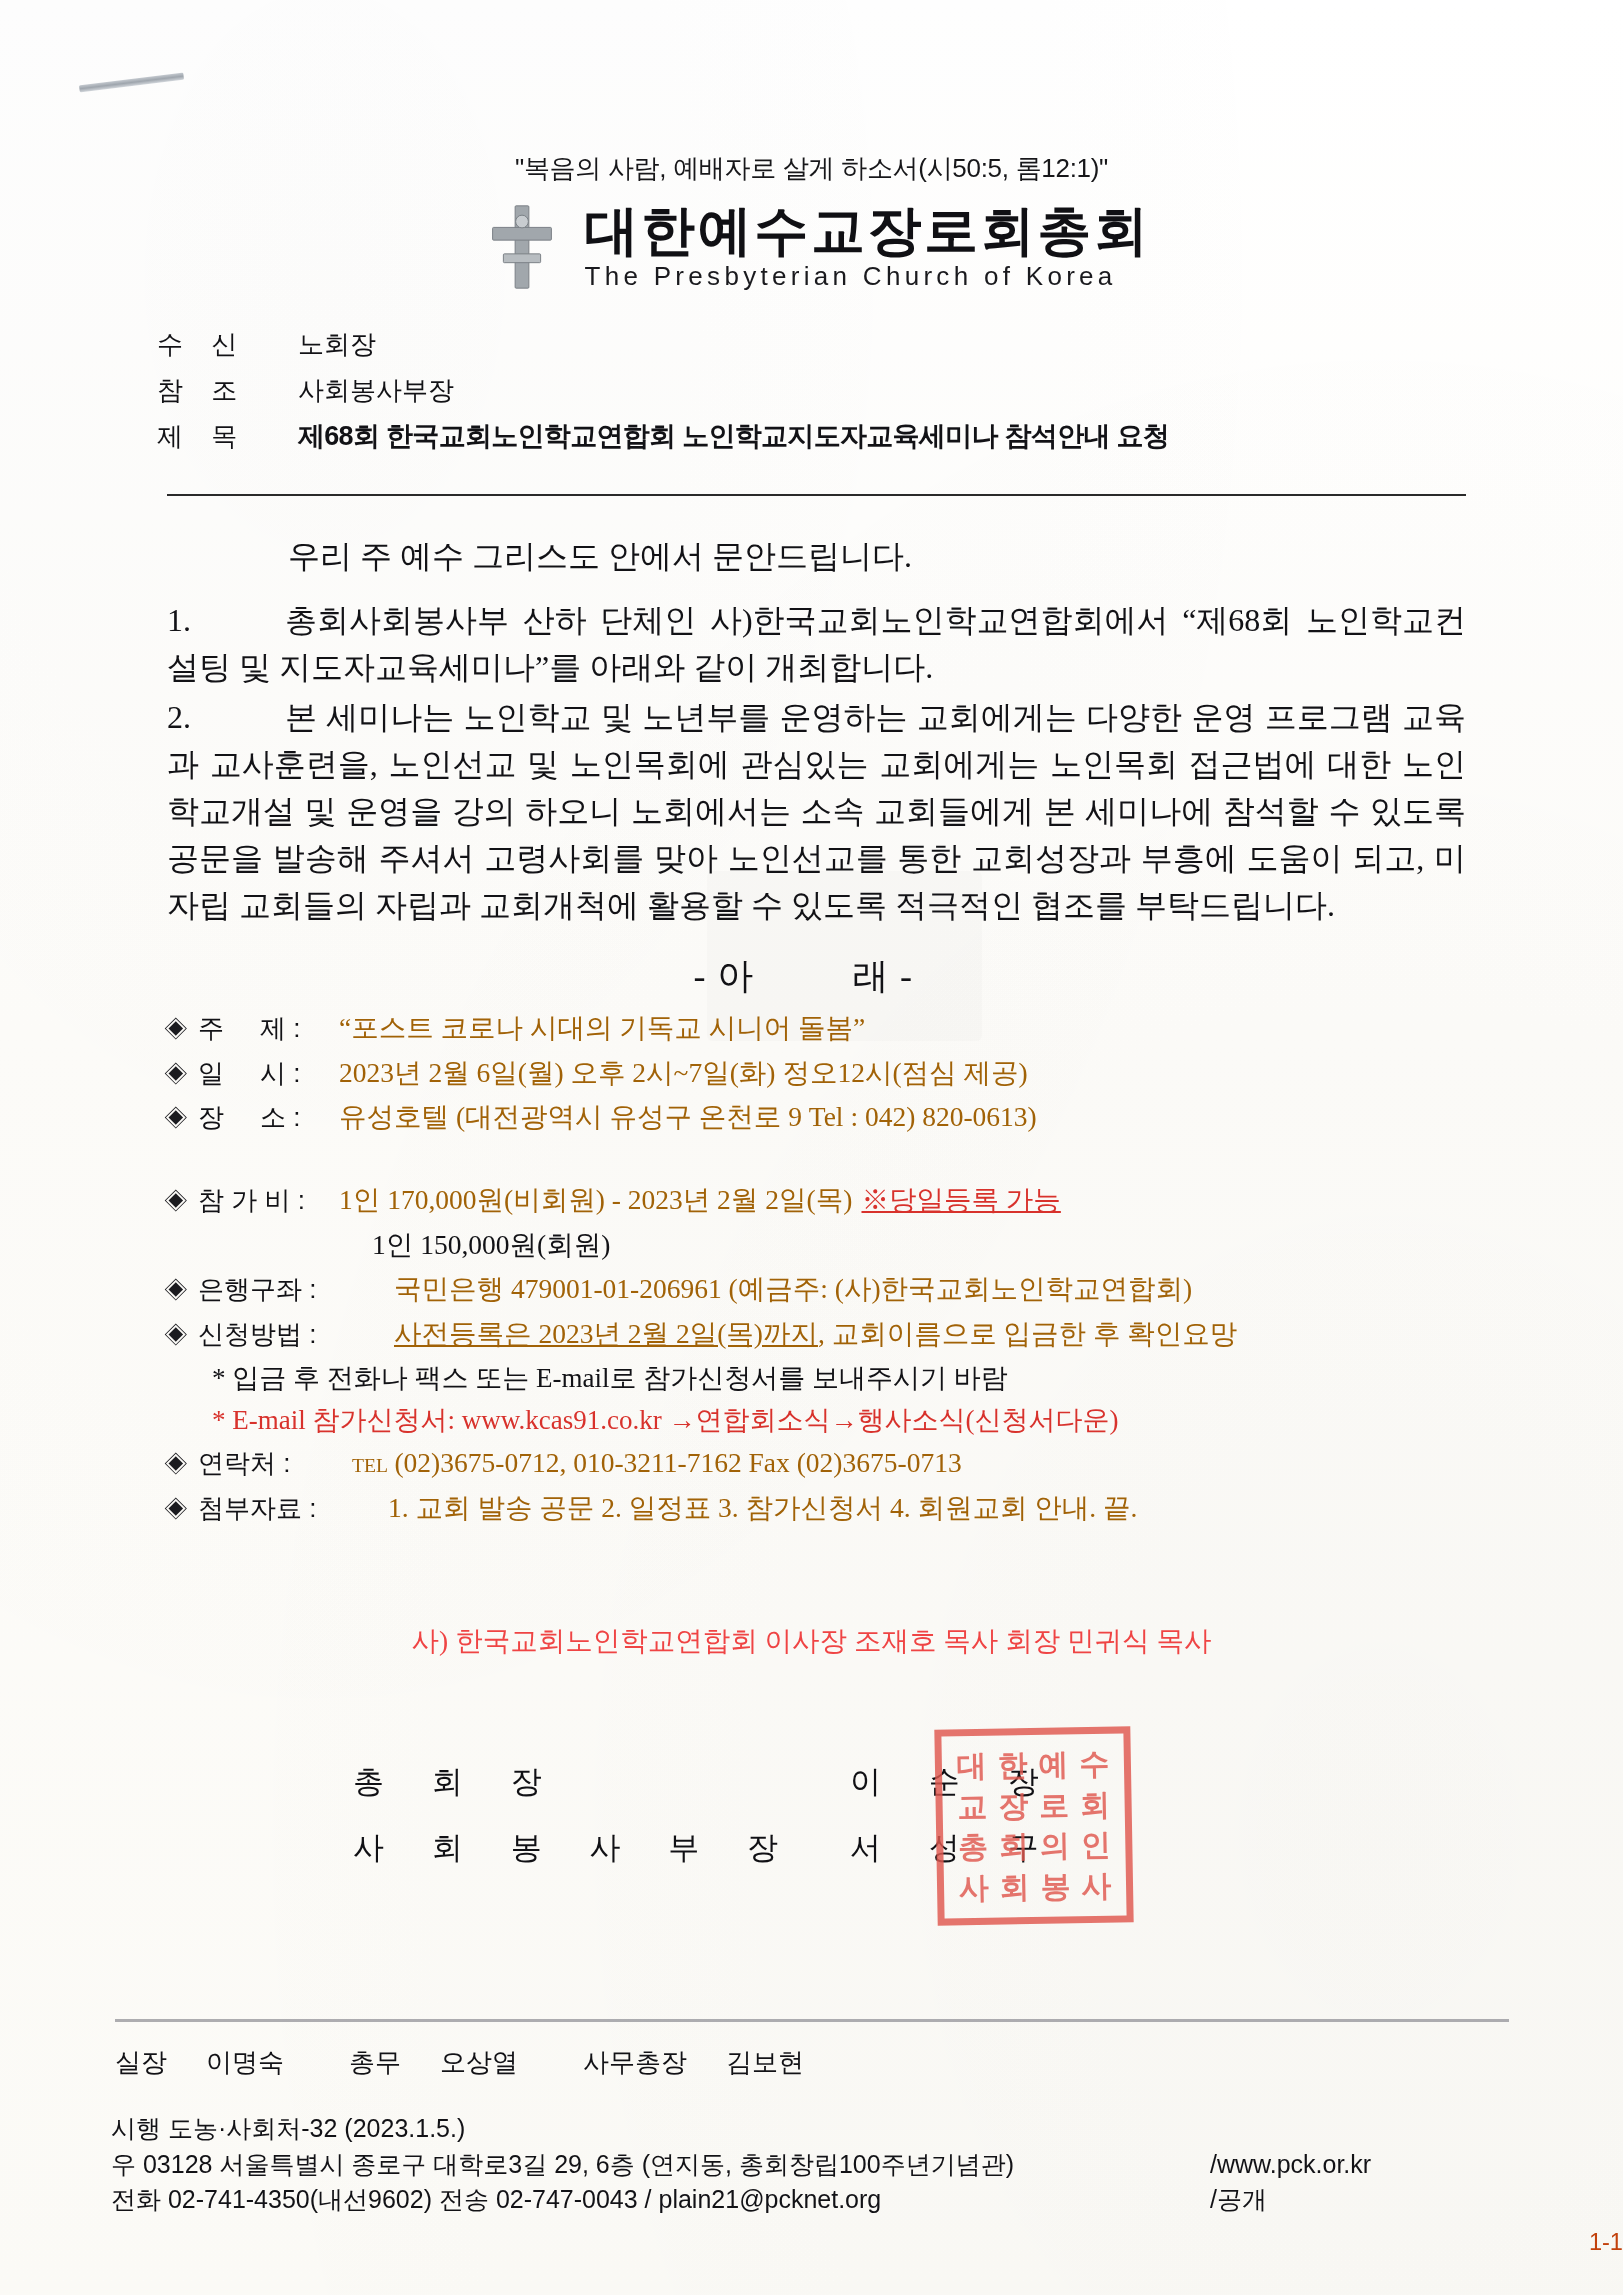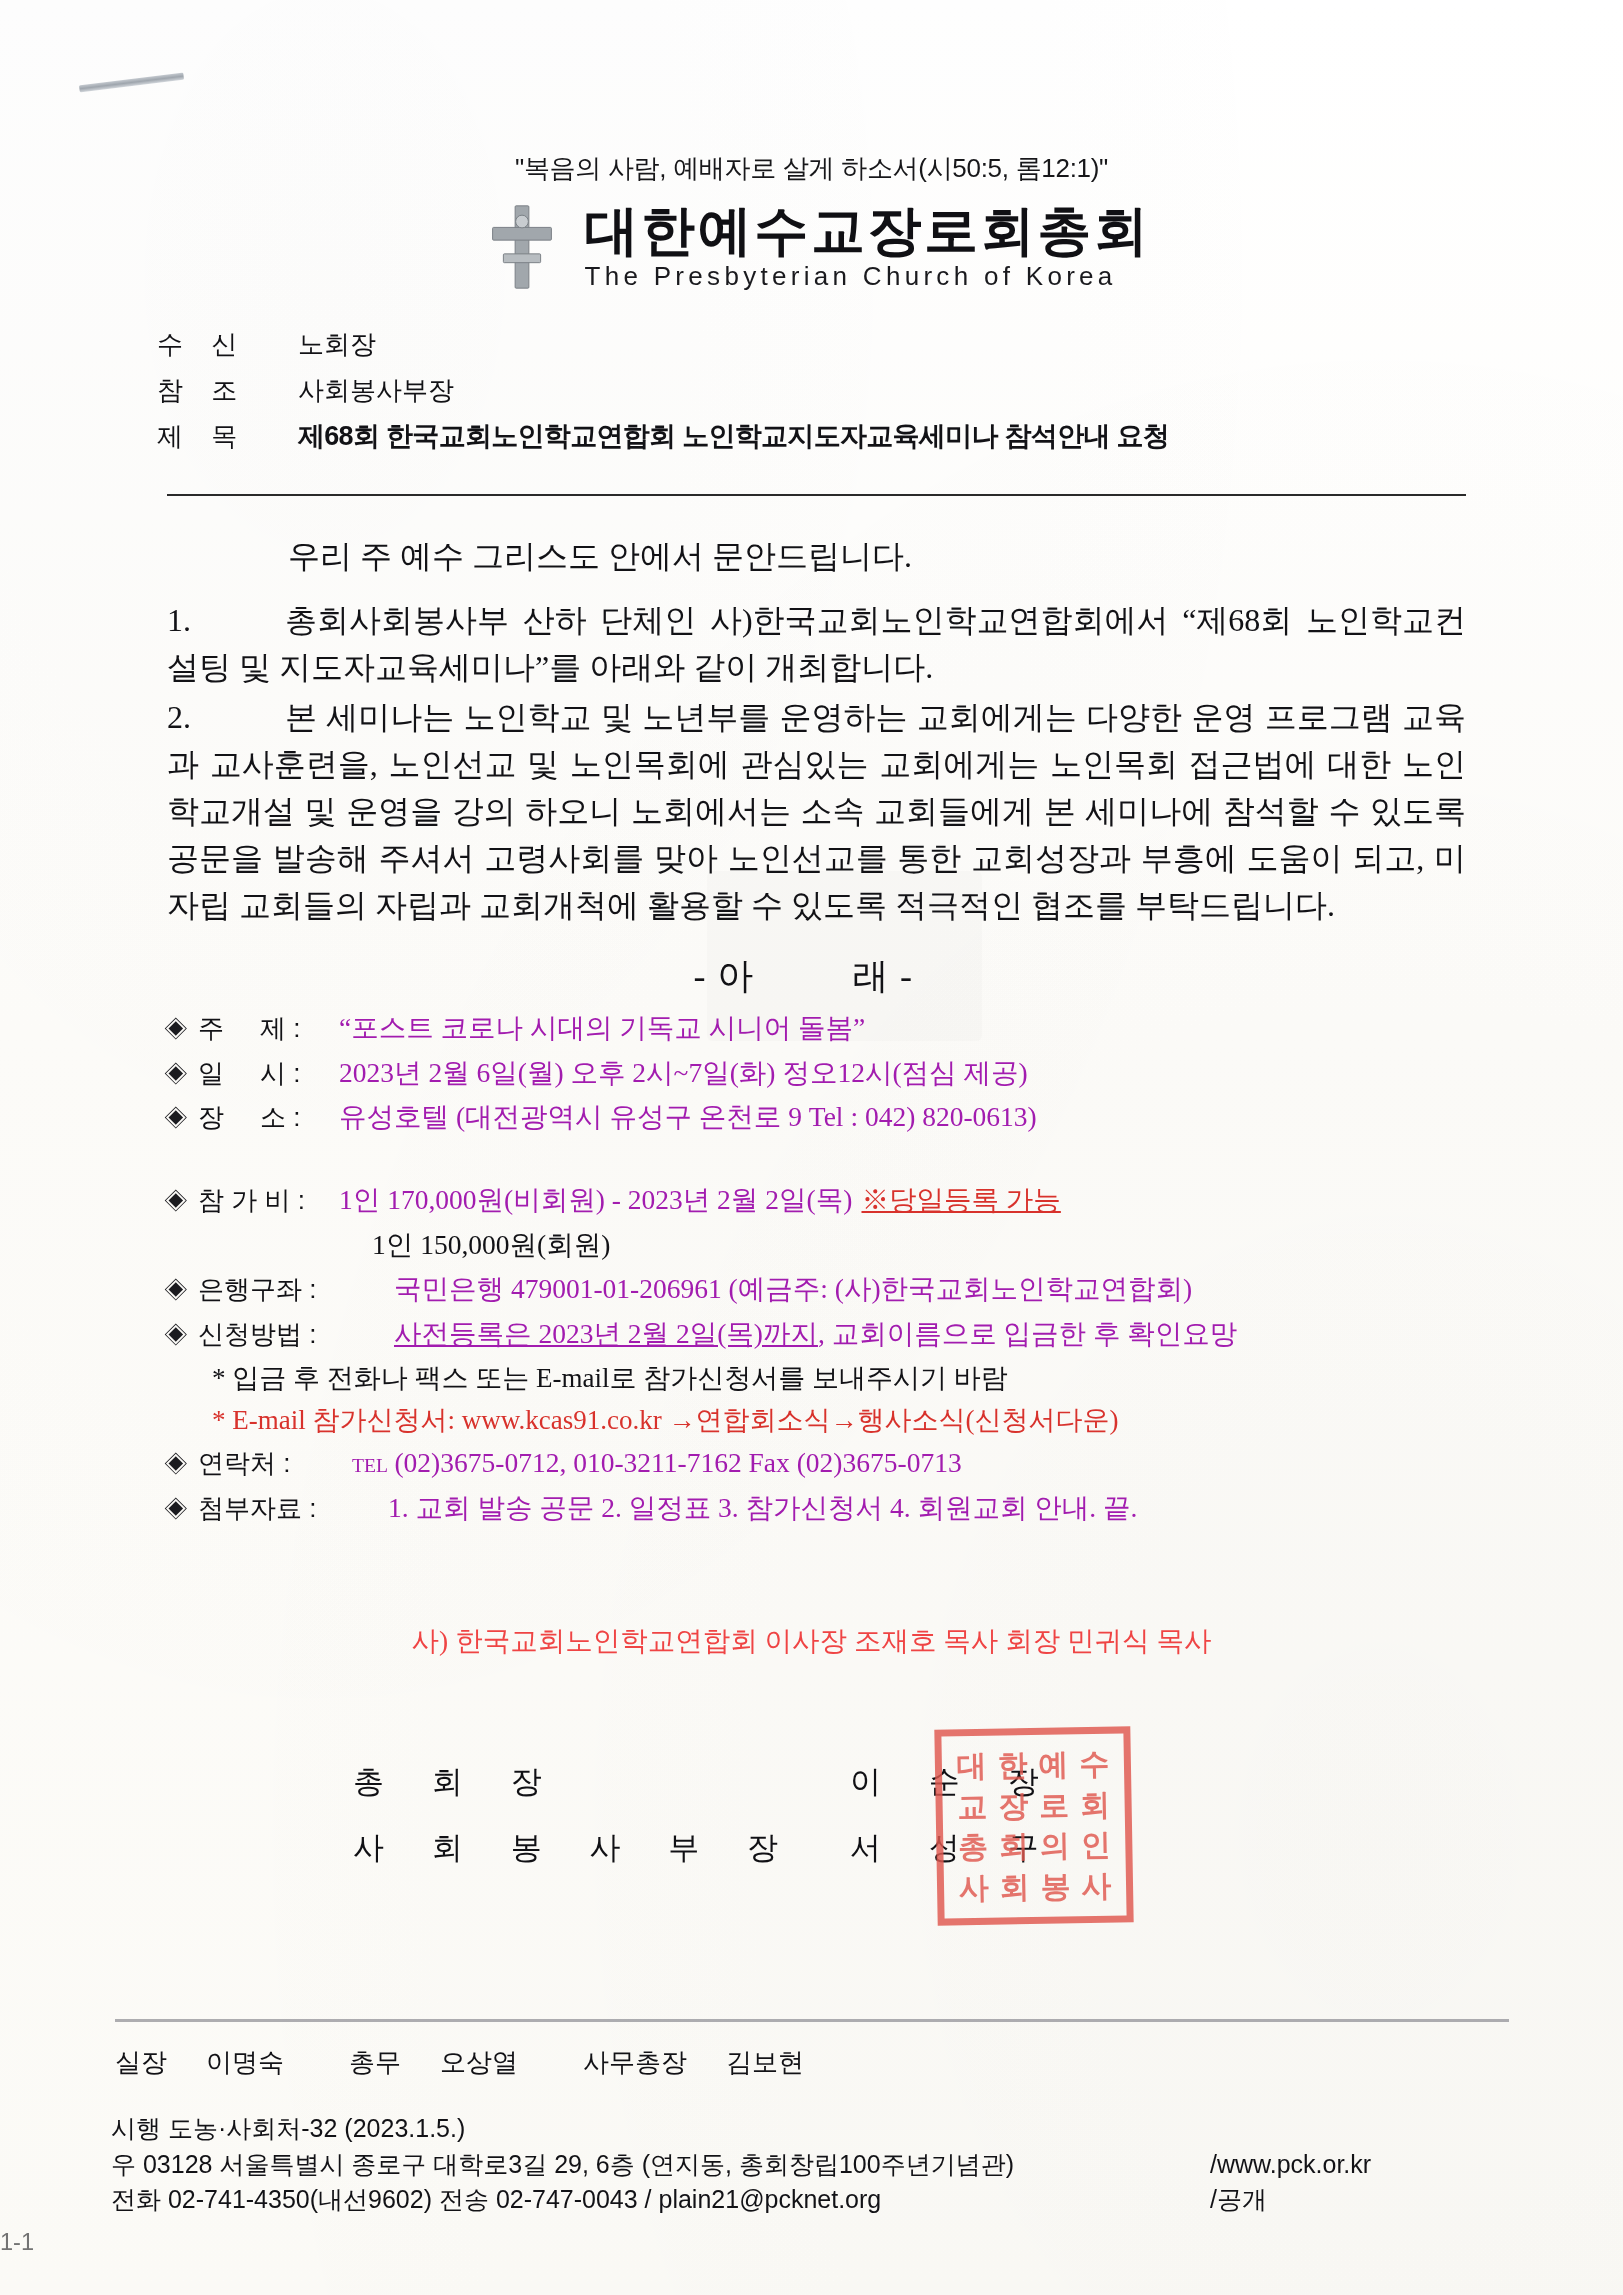--- a/index.html
+++ b/index.html
@@ -186,21 +186,21 @@
     flex: 0 0 auto;
     font-family: "Liberation Sans", sans-serif;
     font-size: 26px;
     color: #121216;
     white-space: pre;
   }
   .d-label.w1 { width: 141px; }
   .d-label.w2 { width: 196px; }
   .d-val {
     font-size: 27.5px;
-    color: #a21caf;
+    color: #a16207;
   }
   .d-sub {
     margin-left: 208px;
     margin-bottom: 11px;
     font-size: 27.5px;
   }
   .d-note {
     margin-left: 48px;
     margin-bottom: 9.2px;
     font-size: 27px;
@@ -301,24 +301,24 @@
     justify-content: space-between;
     align-items: baseline;
   }
   .footer .f-left { flex: 1 1 auto; }
   .footer .f-right { flex: 0 0 auto; width: 308px; }
   .pagenum {
     position: absolute;
     left: 0;
     right: 0;
     top: 2229px;
-    text-align: left;
+    text-align: right;
     font-size: 23.6px;
     font-family: "Liberation Sans", sans-serif;
-    color: #737373;
+    color: #c2410c;
   }
   .ghost {
     position: absolute;
     left: 707px;
     top: 871px;
     width: 275px;
     height: 170px;
     background: rgba(0,0,0,0.016);
     border-radius: 5.2px;
     pointer-events: none;

